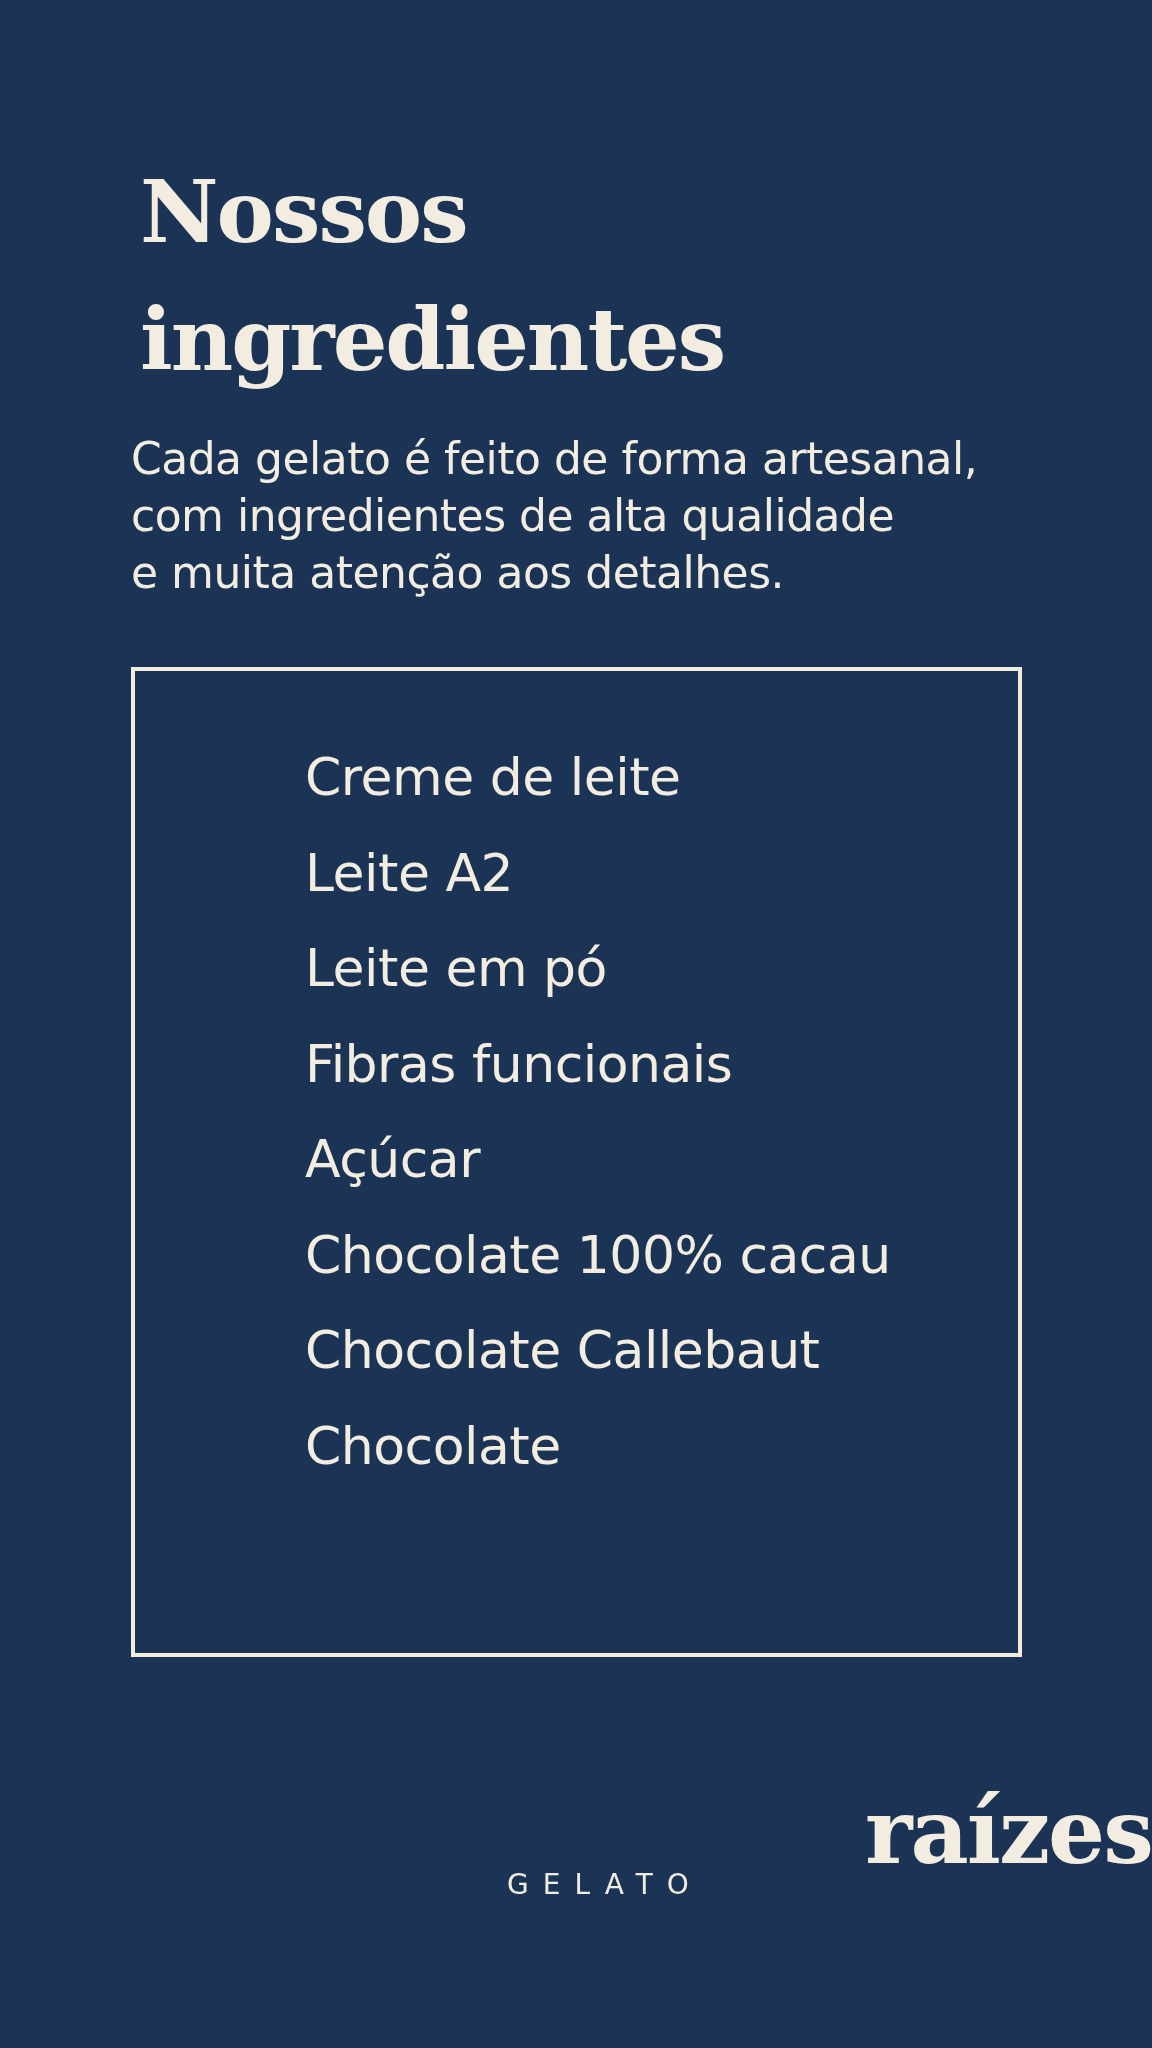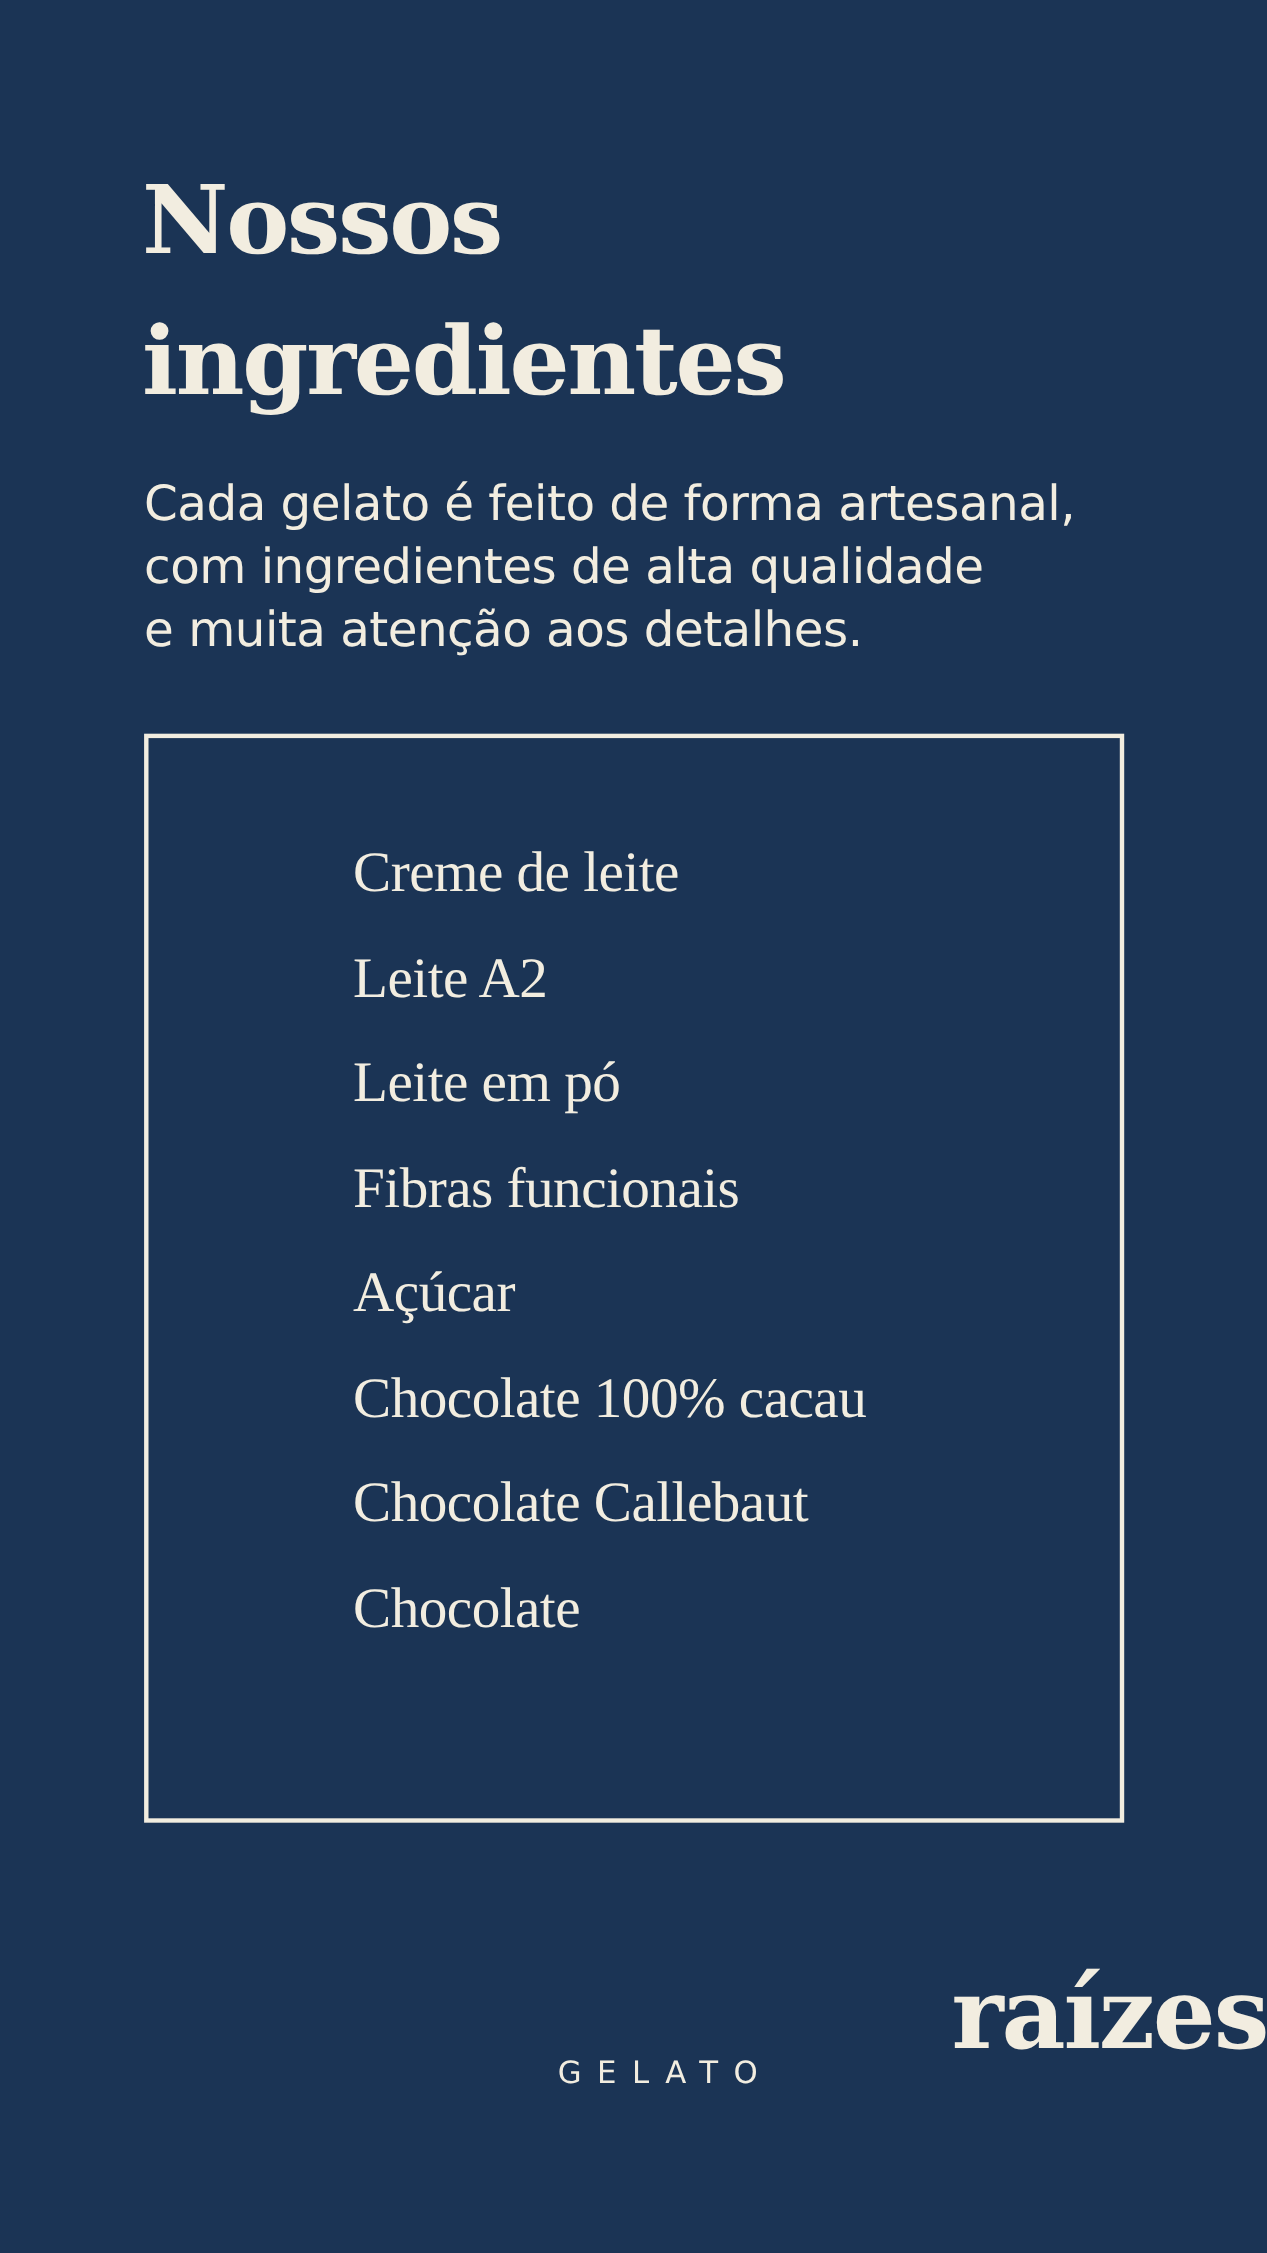--- a/index.html
+++ b/index.html
@@ -18,21 +18,21 @@
     color: var(--ink);
     font-family: "DejaVu Sans", "Liberation Sans", sans-serif;
   }
   .poster { position: absolute; inset: 0; }
 
   
   .title {
     position: absolute;
     left: 124px;
     top: 132px;
-    margin: 5px;
+    margin: 16px;
     font-family: "DejaVu Serif", "Liberation Serif", serif;
     font-weight: 700;
     font-size: 86px;
     line-height: 128px;
     letter-spacing: -2px;
     color: var(--ink);
   }
   .title .line { display: block; white-space: nowrap; }
 
   
@@ -53,24 +53,23 @@
   .ingredients-box {
     position: absolute;
     left: 131px;
     top: 667px;
     width: 891px;
     height: 990px;
     border: 4px solid var(--ink);
   }
   .ingredient-list {
     list-style: none;
-    margin: 16px;
+    margin: 0;
     padding: 59px 0 0 170px;
     display: block;
-    font-family: Liberation Serif, serif;
   }
   .ingredient-item {
     display: block;
     height: 95.5px;
     line-height: 95.5px;
     font-size: 52px;
     letter-spacing: -0.5px;
     white-space: nowrap;
     color: var(--ink);
   }

